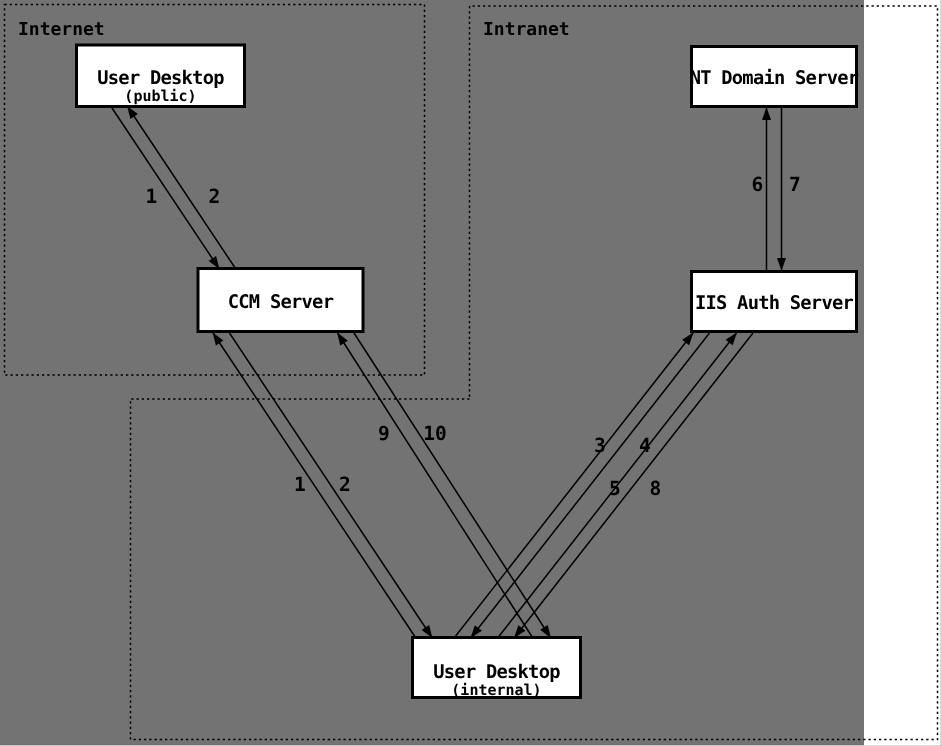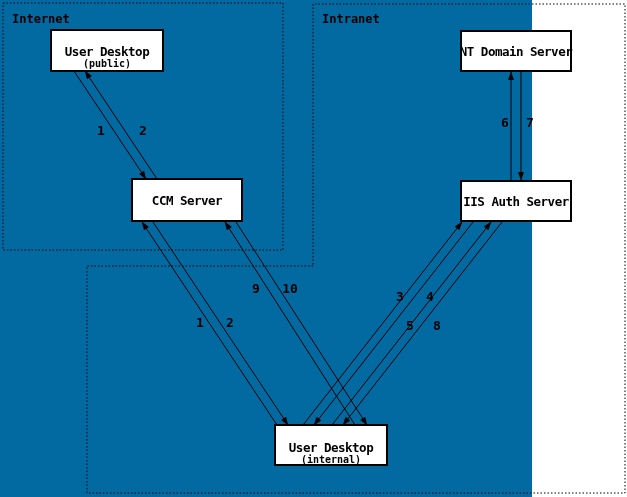--- a/index.html
+++ b/index.html
@@ -2,23 +2,23 @@
 <html><head>
 <meta charset="utf-8">
 <style>
   html, body {
     margin: 0;
     padding: 0;
     background: #ffffff;
   }
   .diagram-stage {
     position: relative;
-    width: 532px;
+    width: 576px;
     height: 497px;
-    background: #0369a1;
+    background: #737373;
     font-family: "DejaVu Sans Mono", "Liberation Mono", monospace;
   }
   svg { display: block; }
   .zone-outline {
     fill: none;
     stroke: #000000;
     stroke-width: 1;
     stroke-dasharray: 1.5 2;
   }
   .node-box {

